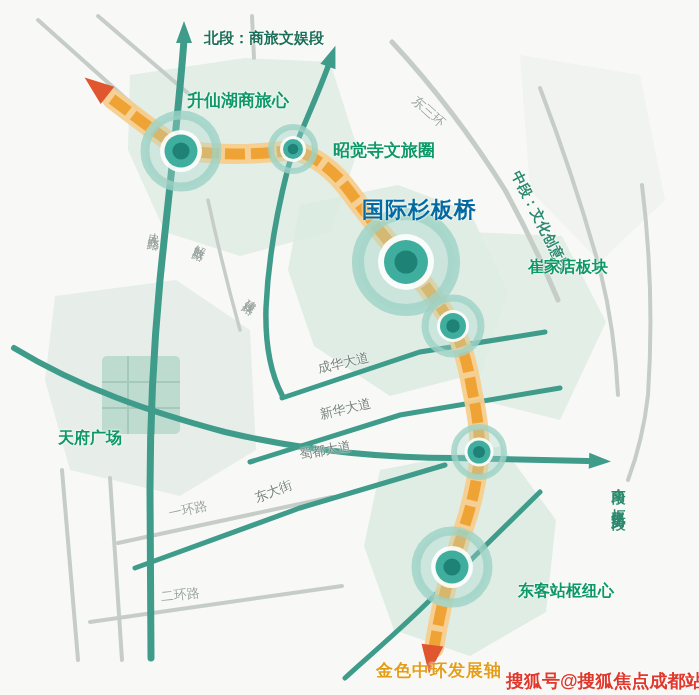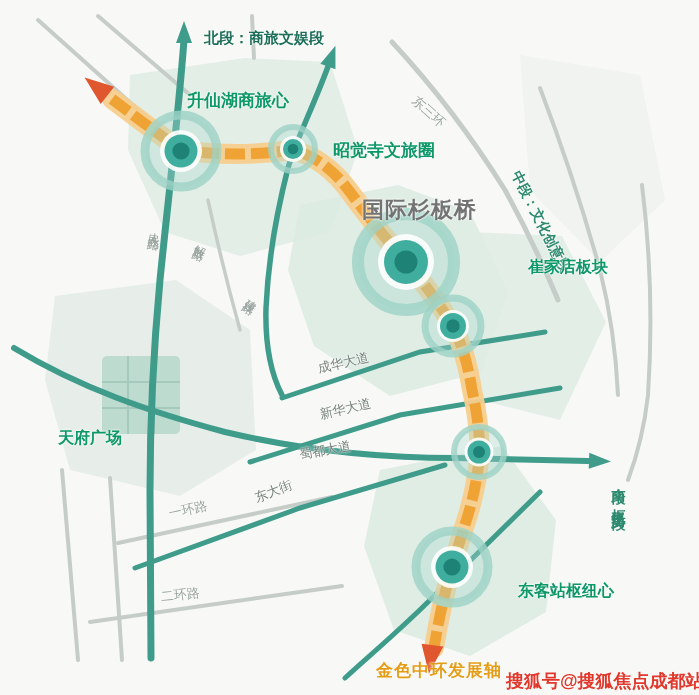--- a/index.html
+++ b/index.html
@@ -12,21 +12,21 @@
   }
   .map-wrap svg{position:absolute;left:0;top:0;}
   .lbl{
     position:absolute;white-space:nowrap;
     font-family:"Liberation Sans",sans-serif;
     text-shadow:0 0 3px rgba(255,255,255,.85),0 0 2px rgba(255,255,255,.85);
   }
   .lbl-section{color:#1b6e58;font-weight:bold;font-size:15px;}
   .lbl-node{color:#0d9868;font-weight:bold;font-size:17px;}
   .lbl-node-sm{color:#0d9868;font-weight:bold;font-size:16px;}
-  .lbl-title{color:#737373;font-weight:bold;font-size:22px;letter-spacing:1px;}
+  .lbl-title{color:#0369a1;font-weight:bold;font-size:22px;letter-spacing:1px;}
   .lbl-axis{color:#e59d17;font-weight:bold;font-size:17px;letter-spacing:1px;}
   .lbl-road{color:#76827c;font-size:13px;}
   .lbl-road-light{color:#9aa49f;font-size:13px;}
   .lbl-watermark{color:#e0382c;font-weight:bold;font-size:18px;}
   .vertical{writing-mode:vertical-rl;text-orientation:upright;letter-spacing:2px;}
   .rot{transform-origin:left top;}
 </style>
 </head>
 <body>
 

